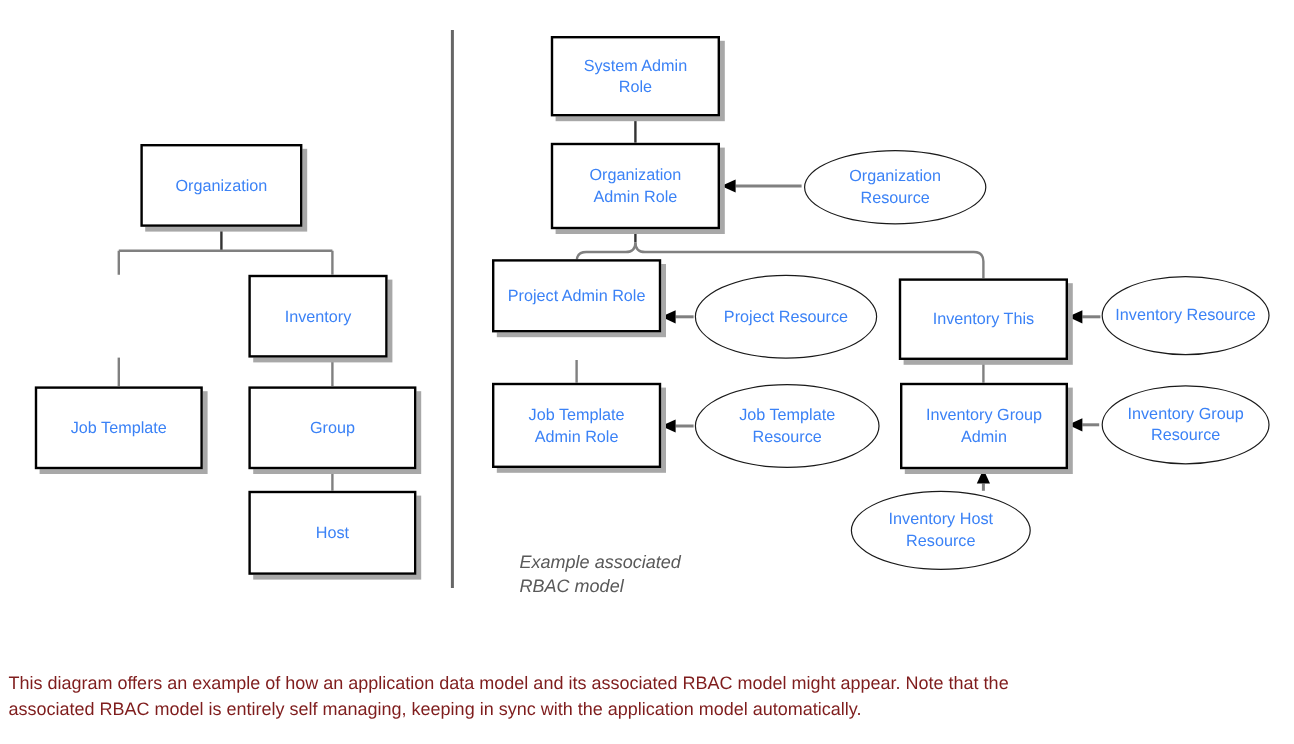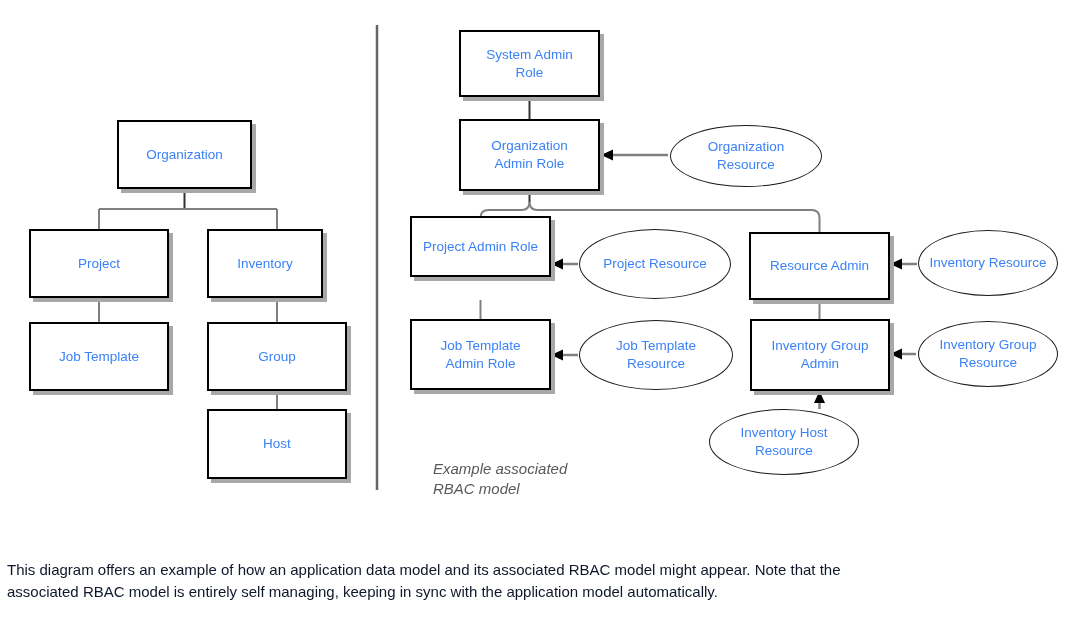--- a/index.html
+++ b/index.html
@@ -41,21 +41,21 @@
     font-style:italic;
     color:#595959;
     line-height:1.35;
     white-space:pre-line;
   }
   .footer{
     position:absolute;
     left:7px;top:559px;
     width:1040px;
     font-size:15px;
-    color:#0f172a;
+    color:#7f1d1d;
     line-height:22px;
     white-space:pre-line;
   }
 </style>
 </head>
 <body>
 
 <div class="canvas">
 
   <svg class="layer" width="1078" height="620" viewBox="0 0 1078 620">
@@ -97,23 +97,20 @@
     </g>
     <g>
       <line x1="819.5" y1="409" x2="819.5" y2="403" stroke="#808080" stroke-width="2.5"></line>
       <polygon points="819.5,391 814,403 825,403" fill="#000000"></polygon>
     </g>
   </svg>
 
   <div class="box" style="left:117px;top:120px;width:135px;height:69px">
     <span class="lbl">Organization</span>
   </div>
-  <div class="box" style="left:29px;top:229px;width:140px;height:69px">
-    <span class="lbl">Project</span>
-  </div>
   <div class="box" style="left:207px;top:229px;width:116px;height:69px">
     <span class="lbl">Inventory</span>
   </div>
   <div class="box" style="left:29px;top:322px;width:140px;height:69px">
     <span class="lbl">Job Template</span>
   </div>
   <div class="box" style="left:207px;top:409px;width:140px;height:70px">
     <span class="lbl">Host</span>
   </div>
   <div class="box" style="left:207px;top:322px;width:140px;height:69px">
@@ -125,21 +122,21 @@
 Role</span>
   </div>
   <div class="box" style="left:459px;top:119px;width:141px;height:72px">
     <span class="lbl">Organization
 Admin Role</span>
   </div>
   <div class="box" style="left:410px;top:216px;width:141px;height:61px">
     <span class="lbl">Project Admin Role</span>
   </div>
   <div class="box" style="left:749px;top:232px;width:141px;height:68px">
-    <span class="lbl">Resource Admin</span>
+    <span class="lbl">Inventory This</span>
   </div>
   <div class="box" style="left:410px;top:319px;width:141px;height:71px">
     <span class="lbl">Job Template
 Admin Role</span>
   </div>
   <div class="box" style="left:750px;top:319px;width:140px;height:72px">
     <span class="lbl">Inventory Group
 Admin</span>
   </div>
 

